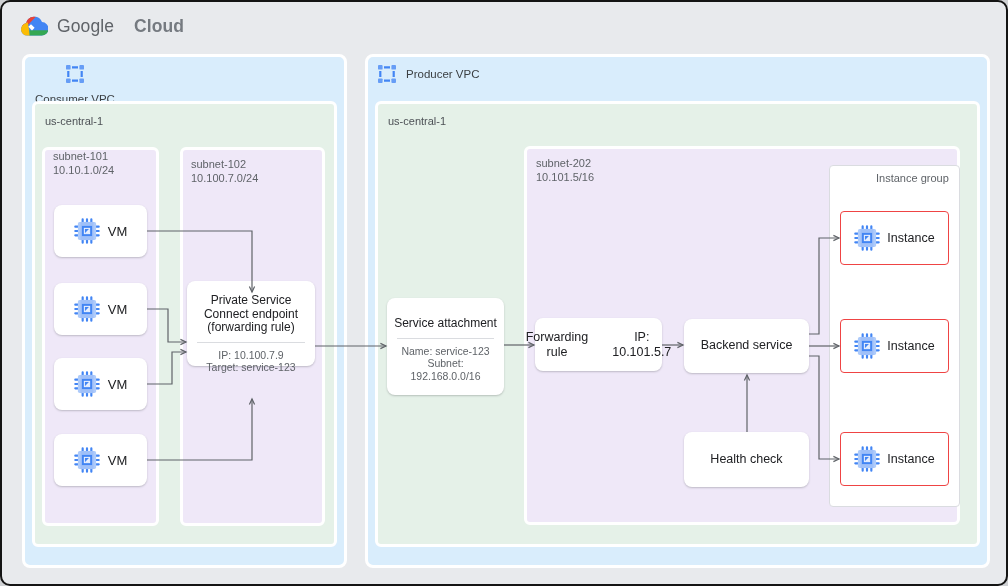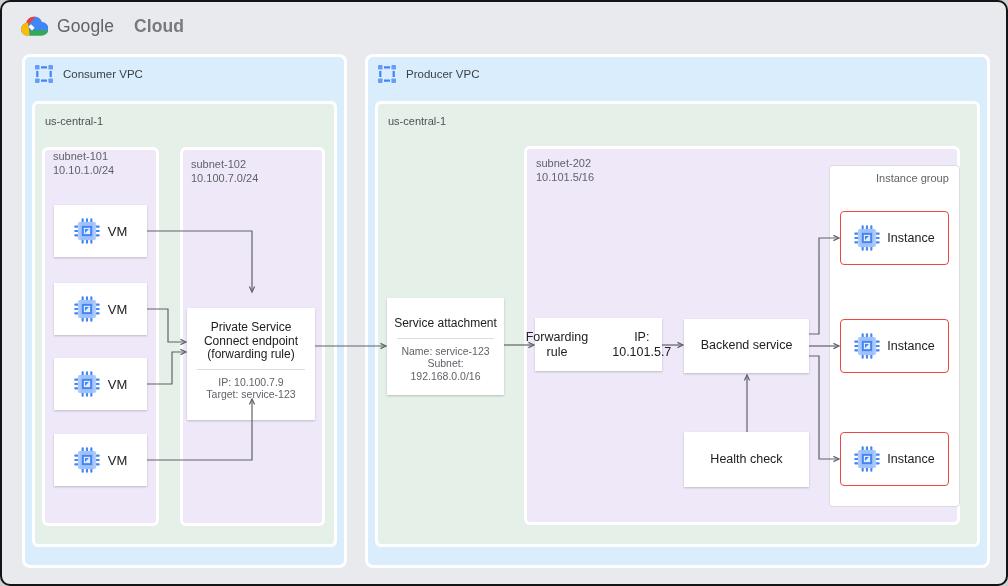--- a/index.html
+++ b/index.html
@@ -17,21 +17,21 @@
   .logo-prod{color:#757A80;font-weight:700;margin-left:20px;text-align:center;}
   
   .vpc{background:#D9EDFC;border:3px solid #fff;border-radius:8px;}
   .region{background:#E5F1E8;border:3px solid #fff;border-radius:6px;}
   .subnet{background:#EFE8F8;border:3px solid #fff;border-radius:6px;}
   .vpc-header{display:flex;align-items:center;gap:10px;}
   .vpc-label{font-size:11.5px;color:#3C4043;}
   .zone-label{font-size:11px;color:#4D5156;line-height:13.5px;white-space:pre-line;}
   .subnet-label{font-size:11px;color:#5F6368;line-height:13.5px;}
   
-  .node{background:#fff;border-radius:0;box-shadow:0 1px 2px rgba(60,64,67,.28);}
+  .node{background:#fff;border-radius:8px;box-shadow:0 1px 2px rgba(60,64,67,.28);}
   .node-flex{display:flex;align-items:center;justify-content:center;gap:8px;}
   .node-label{font-size:13px;color:#202124;}
   .node-title{font-size:12px;color:#202124;text-align:center;line-height:13.5px;}
   .node-sub{font-size:10.5px;color:#5F6368;text-align:center;line-height:12.5px;}
   .divider{height:1px;background:#DADCE0;margin:7px 10px 6px 10px;}
   .center-col{display:flex;flex-direction:row;align-items:center;justify-content:center;}
   .outlined{background:#fff;border:1px solid #ef4444;border-radius:4px;box-shadow:none;}
   .ig{background:#fff;border:1px solid #DADCE0;border-radius:4px;}
   .ig-label{font-size:11px;color:#5F6368;}
   .arrows{left:0;top:0;pointer-events:none;}
@@ -79,21 +79,21 @@
         <path d="M0,0 H17.5 L6.5,11.5 H0 z" fill="#EA4335"></path>
         <path d="M0,7.5 H7.8 L10.5,23 H0 z" fill="#FBBC04"></path>
         <path d="M9.5,15.2 H28 V23 H9.5 z" fill="#34A853"></path>
         <path d="M11,9.2 L14.6,12.8 L12,15.4 L8.4,11.8 z" fill="#FFFFFF"></path>
       </g>
     </svg>
     <div class="logo-text"><span class="logo-brand">Google</span><span class="logo-prod">Cloud</span></div>
   </div>
 
   <div class="abs vpc" style="left:20px;top:52px;width:325px;height:514px;"></div>
-  <div class="abs vpc-header" style="left:33px;top:63px;">
+  <div class="abs vpc-header" style="left:33px;top:63px;flex-direction:column;">
     <svg width="18" height="18" viewBox="0 0 18 18">
         <use href="#vpc-icon-g"></use>
       </svg>
     <span class="vpc-label">Consumer VPC</span>
   </div>
 
   <div class="abs region" style="left:30px;top:99px;width:305px;height:446px;"></div>
   <div class="abs zone-label" style="left:43px;top:113px;">us-central-1</div>
 
   <div class="abs subnet" style="left:40px;top:145px;width:117px;height:379px;"></div>
@@ -126,21 +126,21 @@
       </svg>
     <span class="node-label">VM</span>
   </div>
 
   <div class="abs subnet" style="left:178px;top:145px;width:145px;height:379px;"></div>
   <div class="abs subnet-label" style="left:189px;top:156px;">
     <div>subnet-102</div>
     <div>10.100.7.0/24</div>
   </div>
 
-  <div class="abs node" style="left:185px;top:306px;width:128px;height:112px;padding-top:13px;">
+  <div class="abs node" style="left:185px;top:279px;width:128px;height:85px;padding-top:13px;">
     <div class="node-title">Private Service</div>
     <div class="node-title">Connect endpoint</div>
     <div class="node-title">(forwarding rule)</div>
     <div class="divider"></div>
     <div class="node-sub">IP: 10.100.7.9</div>
     <div class="node-sub">Target: service-123</div>
   </div>
 
   <div class="abs vpc" style="left:363px;top:52px;width:625px;height:514px;"></div>
   <div class="abs vpc-header" style="left:376px;top:63px;">

